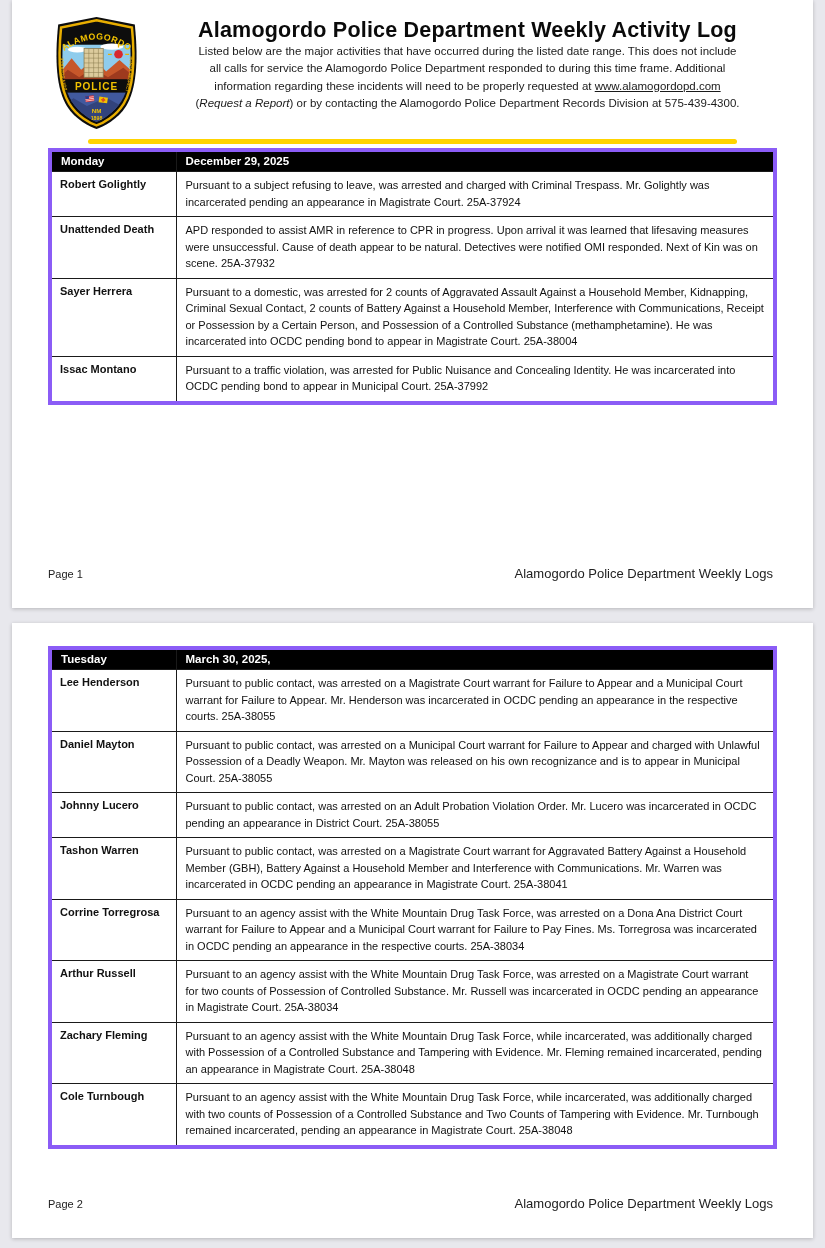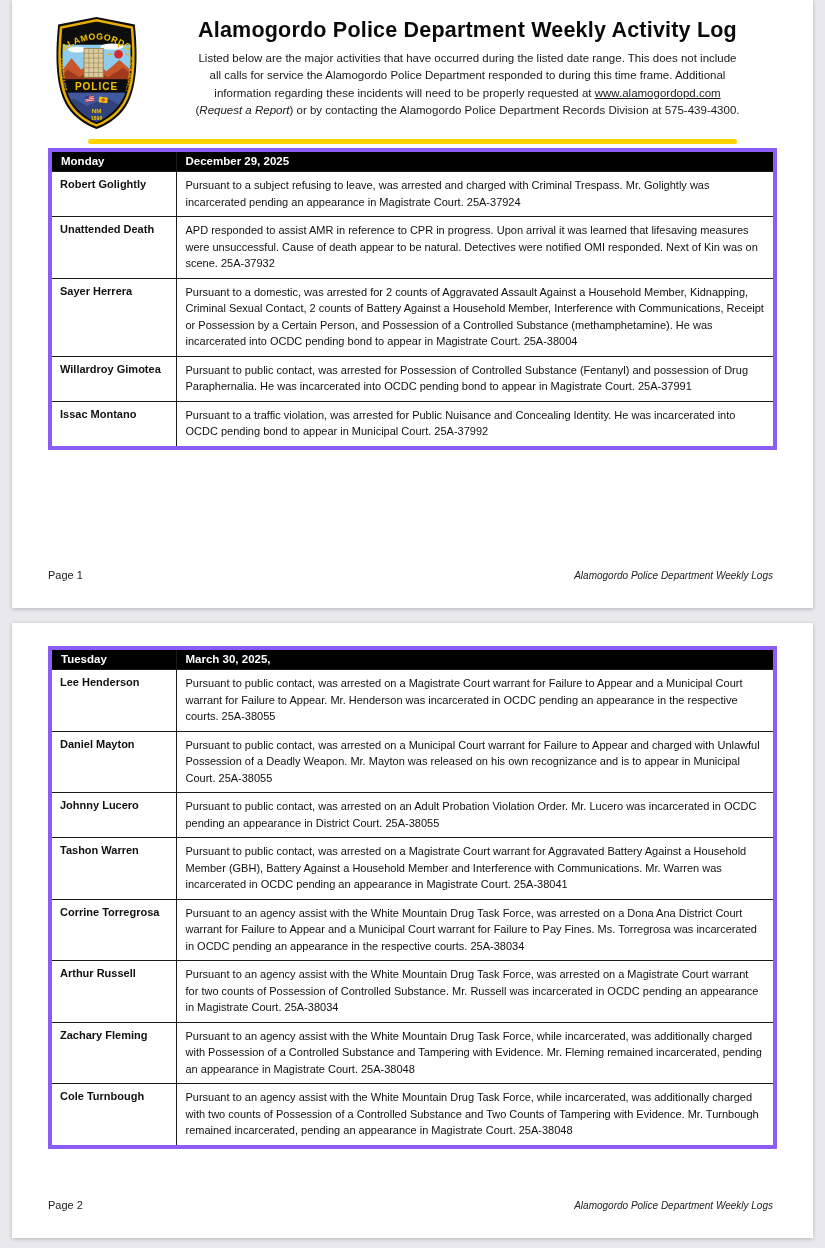--- a/index.html
+++ b/index.html
@@ -29,21 +29,20 @@
   .bottom-gap { height: 10px; }
 
   
   .doc-header { display: flex; align-items: flex-start; gap: 10px; }
   .badge-wrap { flex: 0 0 100px; padding-top: 2px; }
   .header-text { flex: 1 1 auto; text-align: center; padding-top: 4px; }
   .doc-title {
     font-size: 21.5px;
     font-weight: 700;
     letter-spacing: 0.2px;
-    margin-bottom: 7px;
     color: #0a0a0a;
   }
   .doc-intro {
     font-size: 11.5px;
     line-height: 1.5;
     max-width: 545px;
     margin: 0 auto;
     color: #1a1a1a;
   }
   .doc-intro a { color: #1a1a1a; text-decoration: underline; }
@@ -90,21 +89,21 @@
 
   
   .page-footer {
     position: absolute;
     left: 36px; right: 40px; bottom: 27px;
     display: flex;
     justify-content: space-between;
     align-items: center;
   }
   .page-num { font-size: 11px; color: #222; }
-  .doc-ref { font-size: 10px; font-style: italic; color: #222; }
+  .doc-ref { font-size: 13px; color: #222; }
 </style>
 </head>
 <body style="background: rgb(232, 232, 237);">
 
 <div class="viewer" style="background: rgb(232, 232, 237);">
 
   <div class="sheet sheet-1">
     <div class="doc-header">
       <div class="badge-wrap">
         <svg width="97" height="113" viewBox="0 0 100 118" aria-hidden="true">
@@ -205,24 +204,20 @@
           <tr>
             <td class="name-cell">Unattended Death</td>
             <td class="desc-cell">APD responded to assist AMR in reference to CPR in progress. Upon arrival it was learned that lifesaving measures were unsuccessful. Cause of death appear to be natural. Detectives were notified OMI responded. Next of Kin was on scene. 25A-37932</td>
           </tr>
 
           <tr>
             <td class="name-cell">Sayer Herrera</td>
             <td class="desc-cell">Pursuant to a domestic, was arrested for 2 counts of Aggravated Assault Against a Household Member, Kidnapping, Criminal Sexual Contact, 2 counts of Battery Against a Household Member, Interference with Communications, Receipt or Possession by a Certain Person, and Possession of a Controlled Substance (methamphetamine). He was incarcerated into OCDC pending bond to appear in Magistrate Court. 25A-38004</td>
           </tr>
 
-          <tr>
-            <td class="name-cell">Willardroy Gimotea</td>
-            <td class="desc-cell">Pursuant to public contact, was arrested for Possession of Controlled Substance (Fentanyl) and possession of Drug Paraphernalia. He was incarcerated into OCDC pending bond to appear in Magistrate Court. 25A-37991</td>
-          </tr>
 
           <tr>
             <td class="name-cell">Issac Montano</td>
             <td class="desc-cell">Pursuant to a traffic violation, was arrested for Public Nuisance and Concealing Identity. He was incarcerated into OCDC pending bond to appear in Municipal Court. 25A-37992</td>
           </tr>
         </tbody>
     </table>
 
     <div class="page-footer">
       <span class="page-num">Page 1</span>

